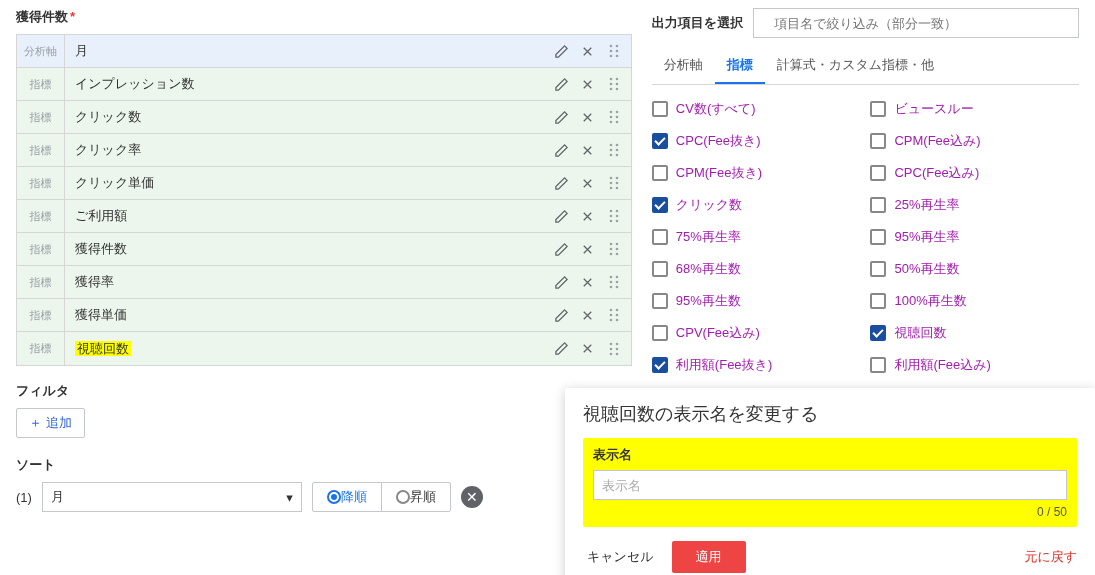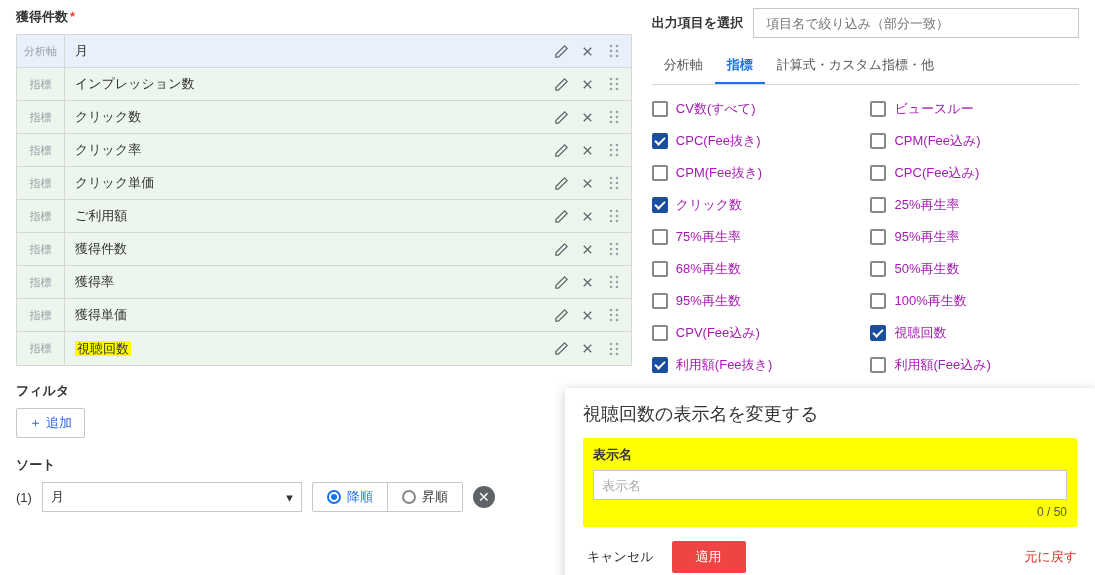--- a/index.html
+++ b/index.html
@@ -21,30 +21,30 @@
 .icon-btn { width: 26px; height: 26px; display: flex; align-items: center; justify-content: center; cursor: pointer; color: #5f6368; }
 .drag-handle { color: #9aa0a6; }
 .highlight { background: #ffff00; padding: 0 2px; }
 .filter-section { margin-top: 16px; }
 .add-btn { border: 1px solid #c4c7cc; padding: 5px 12px; background: #fff; color: #3367d6; font-size: 13px; cursor: pointer; border-radius: 2px; display: inline-flex; align-items: center; gap: 4px; }
 .sort-section { margin-top: 18px; }
 .sort-row { display: flex; align-items: center; gap: 10px; }
 .sort-count { font-size: 13px; }
 .sort-select { width: 260px; height: 30px; border: 1px solid #c4c7cc; padding: 0 8px; display: flex; align-items: center; justify-content: space-between; cursor: pointer; }
 .radio-group { display: flex; border: 1px solid #c4c7cc; border-radius: 2px; overflow: hidden; }
-.radio-opt { display: flex; align-items: center; gap: 6px; padding: 5px 14px; cursor: pointer; font-size: 13px; }
+.radio-opt { display: flex; align-items: center; padding: 5px 14px; cursor: pointer; font-size: 13px; }
 .radio-opt.active { color: #1a73e8; }
 .radio-opt:first-child { border-right: 1px solid #c4c7cc; }
 .radio-dot { width: 14px; height: 14px; border-radius: 50%; border: 2px solid #888; position: relative; }
 .radio-opt.active .radio-dot { border-color: #1a73e8; }
 .radio-opt.active .radio-dot::after { content: ""; position: absolute; inset: 2px; background: #1a73e8; border-radius: 50%; }
 .clear-btn { width: 22px; height: 22px; border-radius: 50%; background: #5f6368; color: #fff; display: flex; align-items: center; justify-content: center; cursor: pointer; font-size: 14px; }
 .right-top { display: flex; align-items: center; gap: 10px; margin-bottom: 10px; }
 .right-top-label { font-size: 13px; font-weight: 600; }
-.search-input { flex: 1; height: 30px; border: 1px solid #c4c7cc; padding: 0 12px; font-size: 13px; color: #888; }
+.search-input { flex: 1; height: 30px; border: 1px solid #c4c7cc; padding: 0 20px; font-size: 13px; color: #888; }
 .tabs { display: flex; border-bottom: 1px solid #d6d6d6; margin-bottom: 8px; }
 .tab { padding: 8px 12px; font-size: 13px; color: #555; cursor: pointer; }
 .tab.active { color: #1a73e8; border-bottom: 2px solid #1a73e8; font-weight: 600; }
 .metrics-area { display: flex; gap: 10px; height: 300px; overflow: hidden; }
 .metrics-col { flex: 1; }
 .metric-row { display: flex; align-items: center; height: 32px; gap: 8px; cursor: pointer; }
 .checkbox { width: 16px; height: 16px; border: 2px solid #888; border-radius: 2px; flex-shrink: 0; }
 .checkbox.checked { background: #1a4e9e; border-color: #1a4e9e; position: relative; }
 .checkbox.checked::after { content: ""; position: absolute; left: 3px; top: 0px; width: 4px; height: 8px; border: solid #fff; border-width: 0 2px 2px 0; transform: rotate(45deg); }
 .metric-label { font-size: 13px; color: #a21caf; white-space: nowrap; overflow: hidden; text-overflow: ellipsis; }

